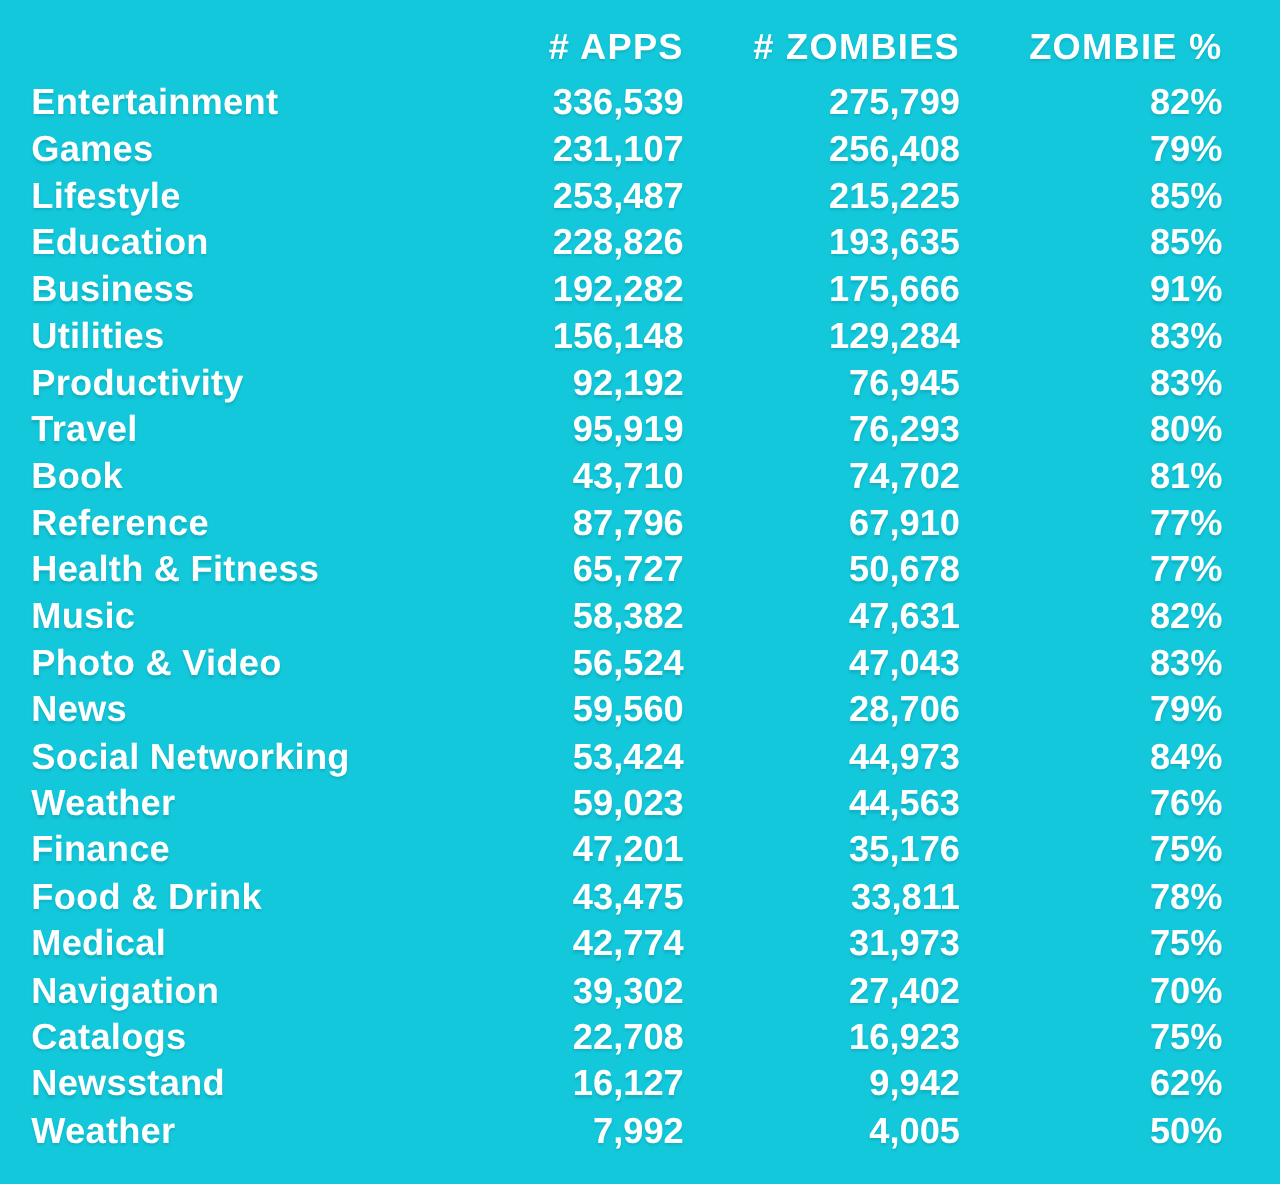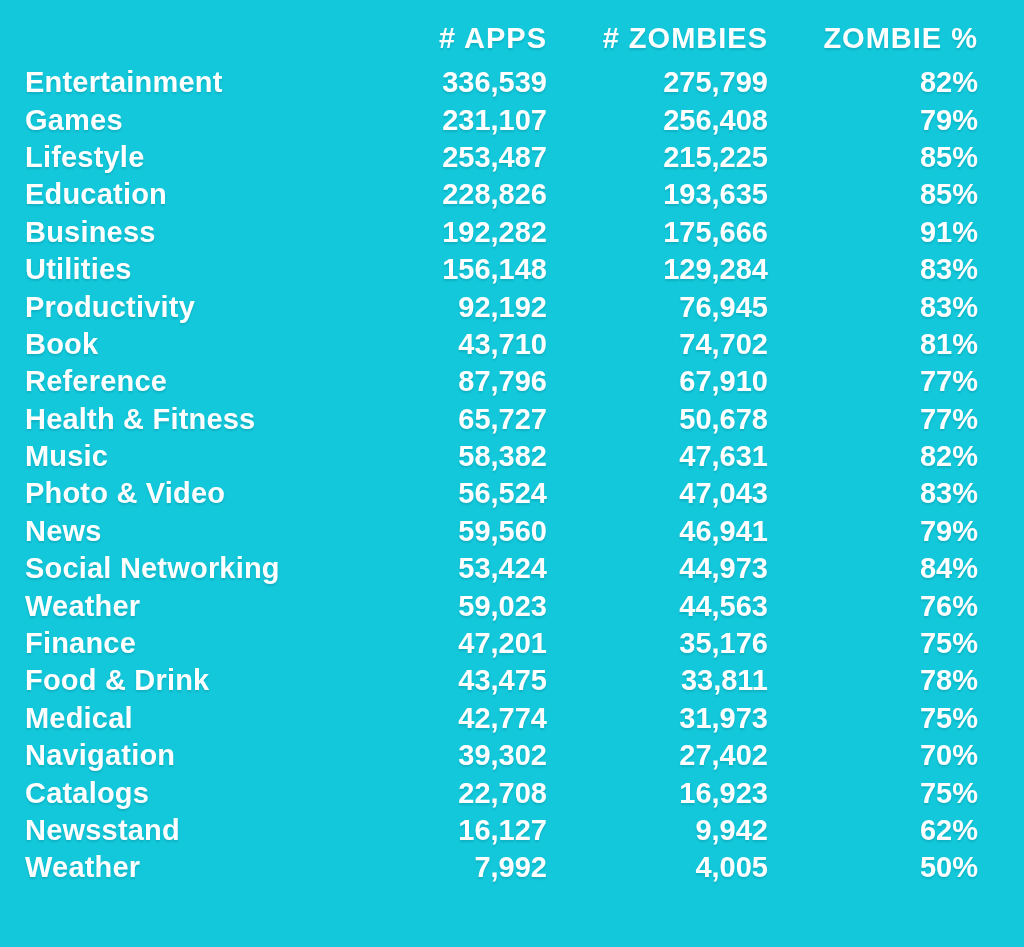--- a/index.html
+++ b/index.html
@@ -101,20 +101,26 @@
     <td>129,284</td>
     <td>83%</td>
   </tr>
         <tr>
     <td class="cat">Productivity</td>
     <td>92,192</td>
     <td>76,945</td>
     <td>83%</td>
   </tr>
         <tr>
+    <td class="cat">Travel</td>
+    <td>95,919</td>
+    <td>76,293</td>
+    <td>80%</td>
+  </tr>
+        <tr>
     <td class="cat">Book</td>
     <td>43,710</td>
     <td>74,702</td>
     <td>81%</td>
   </tr>
         <tr>
     <td class="cat">Reference</td>
     <td>87,796</td>
     <td>67,910</td>
     <td>77%</td>
@@ -133,21 +139,21 @@
   </tr>
         <tr>
     <td class="cat">Photo &amp; Video</td>
     <td>56,524</td>
     <td>47,043</td>
     <td>83%</td>
   </tr>
         <tr>
     <td class="cat">News</td>
     <td>59,560</td>
-    <td>46,941</td>
+    <td>28,706</td>
     <td>79%</td>
   </tr>
         <tr>
     <td class="cat">Social Networking</td>
     <td>53,424</td>
     <td>44,973</td>
     <td>84%</td>
   </tr>
         <tr>
     <td class="cat">Weather</td>

